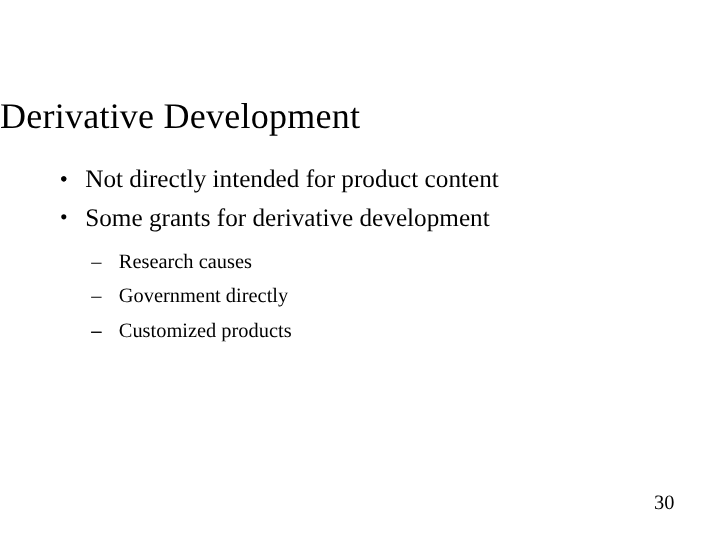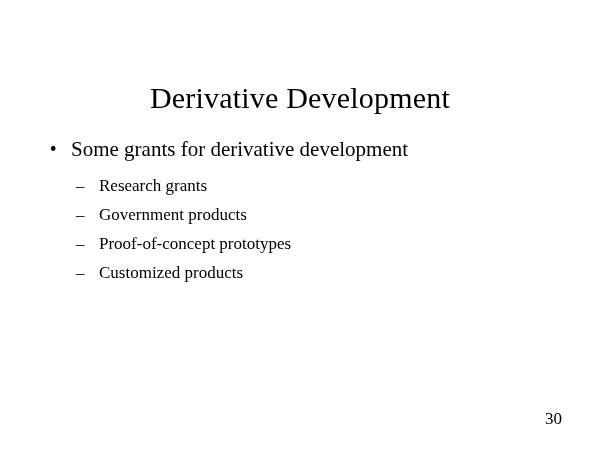--- a/index.html
+++ b/index.html
@@ -22,21 +22,20 @@
     background: #ffffff;
     box-sizing: border-box;
   }
 
   
   .slide-title {
     position: absolute;
     left: 0;
     top: 60px;
     width: 600px;
-    text-align: center;
     font-size: 30px;
     line-height: 36px;
     font-weight: normal;
     letter-spacing: 0.2px;
     white-space: nowrap;
   }
 
   
   .body-block {
     position: absolute;
@@ -109,44 +108,44 @@
   <div class="body-block">
 
     <ul class="level1-list">
 
       <li class="level1-item">
         <span class="bullet-marker">•</span>
       </li>
 
       <li class="level1-item">
         <span class="bullet-marker">•</span>
+        <span>Not directly intended for product content</span>
       </li>
 
       <li class="level1-item">
         <span class="bullet-marker">•</span>
         <span>Some grants for derivative development</span>
       </li>
 
     </ul>
 
     <ul class="level2-list">
 
       <li class="level2-item">
         <span class="dash-marker">–</span>
-        <span>Research grants</span>
+        <span>Research causes</span>
       </li>
 
       <li class="level2-item">
         <span class="dash-marker">–</span>
-        <span>Government products</span>
+        <span>Government directly</span>
       </li>
 
       <li class="level2-item">
         <span class="dash-marker">–</span>
-        <span>Proof-of-concept prototypes</span>
       </li>
 
       <li class="level2-item">
         <span class="dash-marker">–</span>
         <span>Customized products</span>
       </li>
 
     </ul>
 
   </div>

